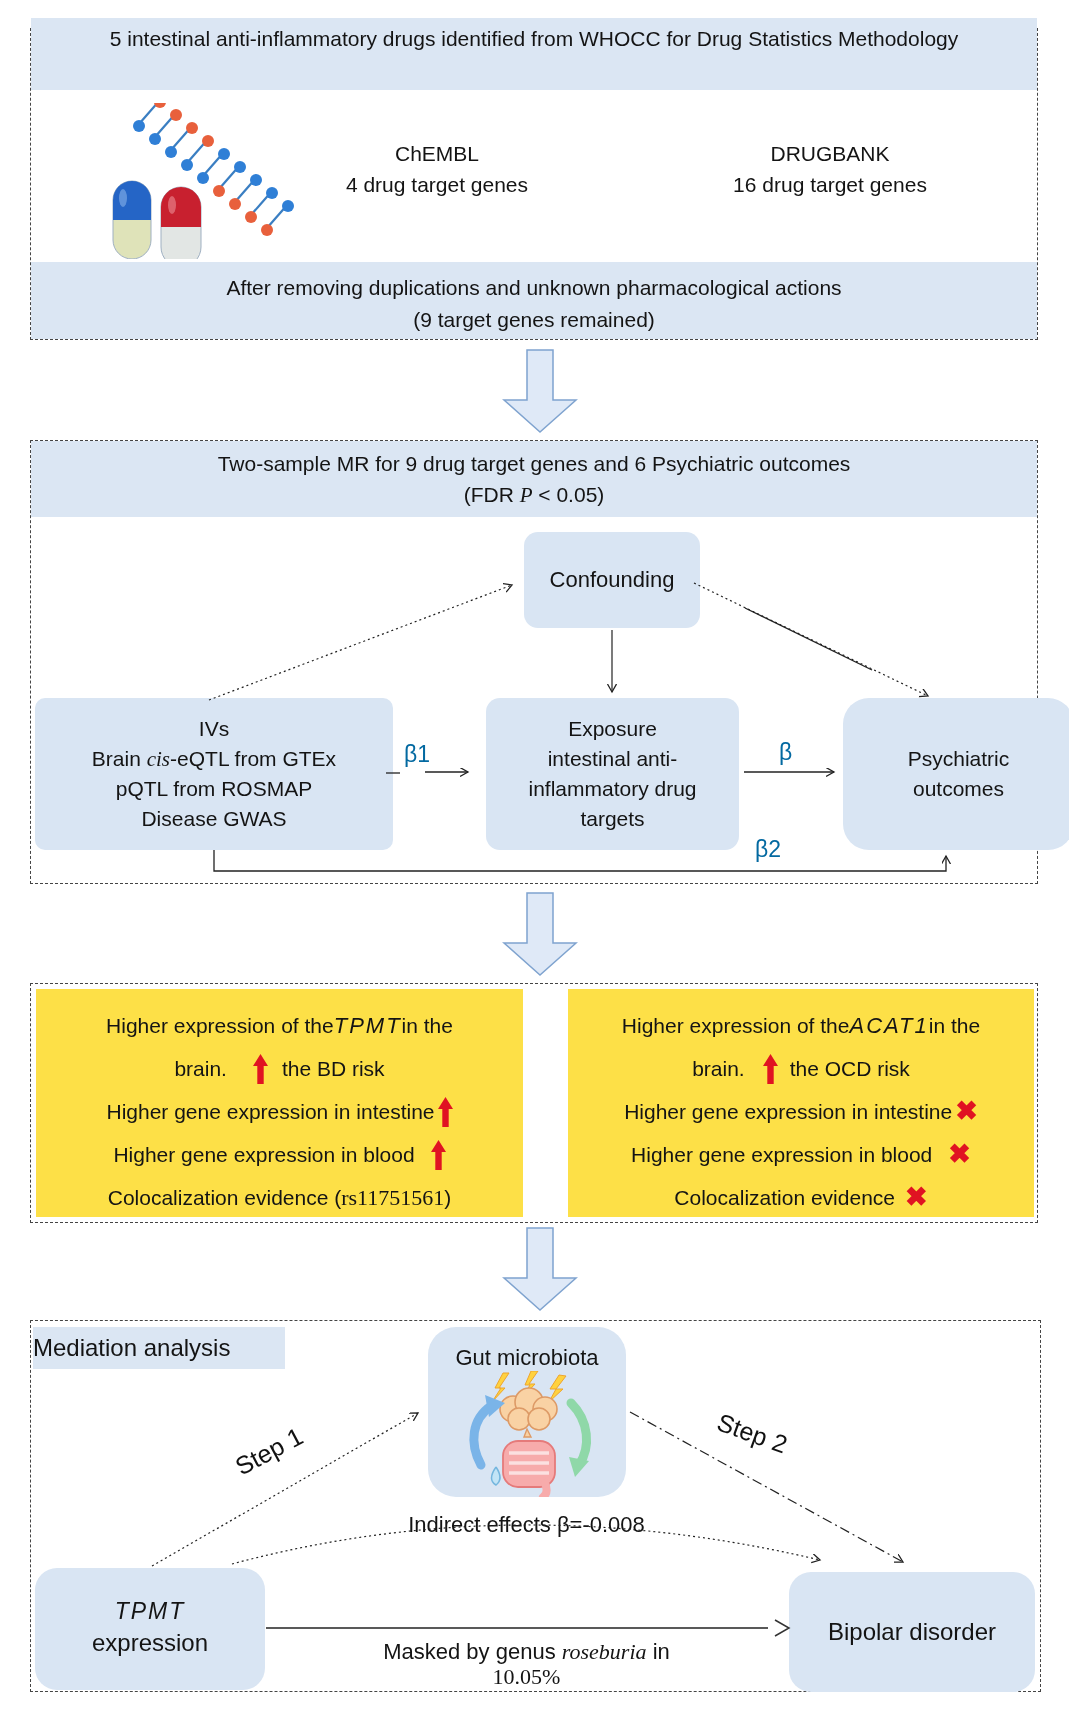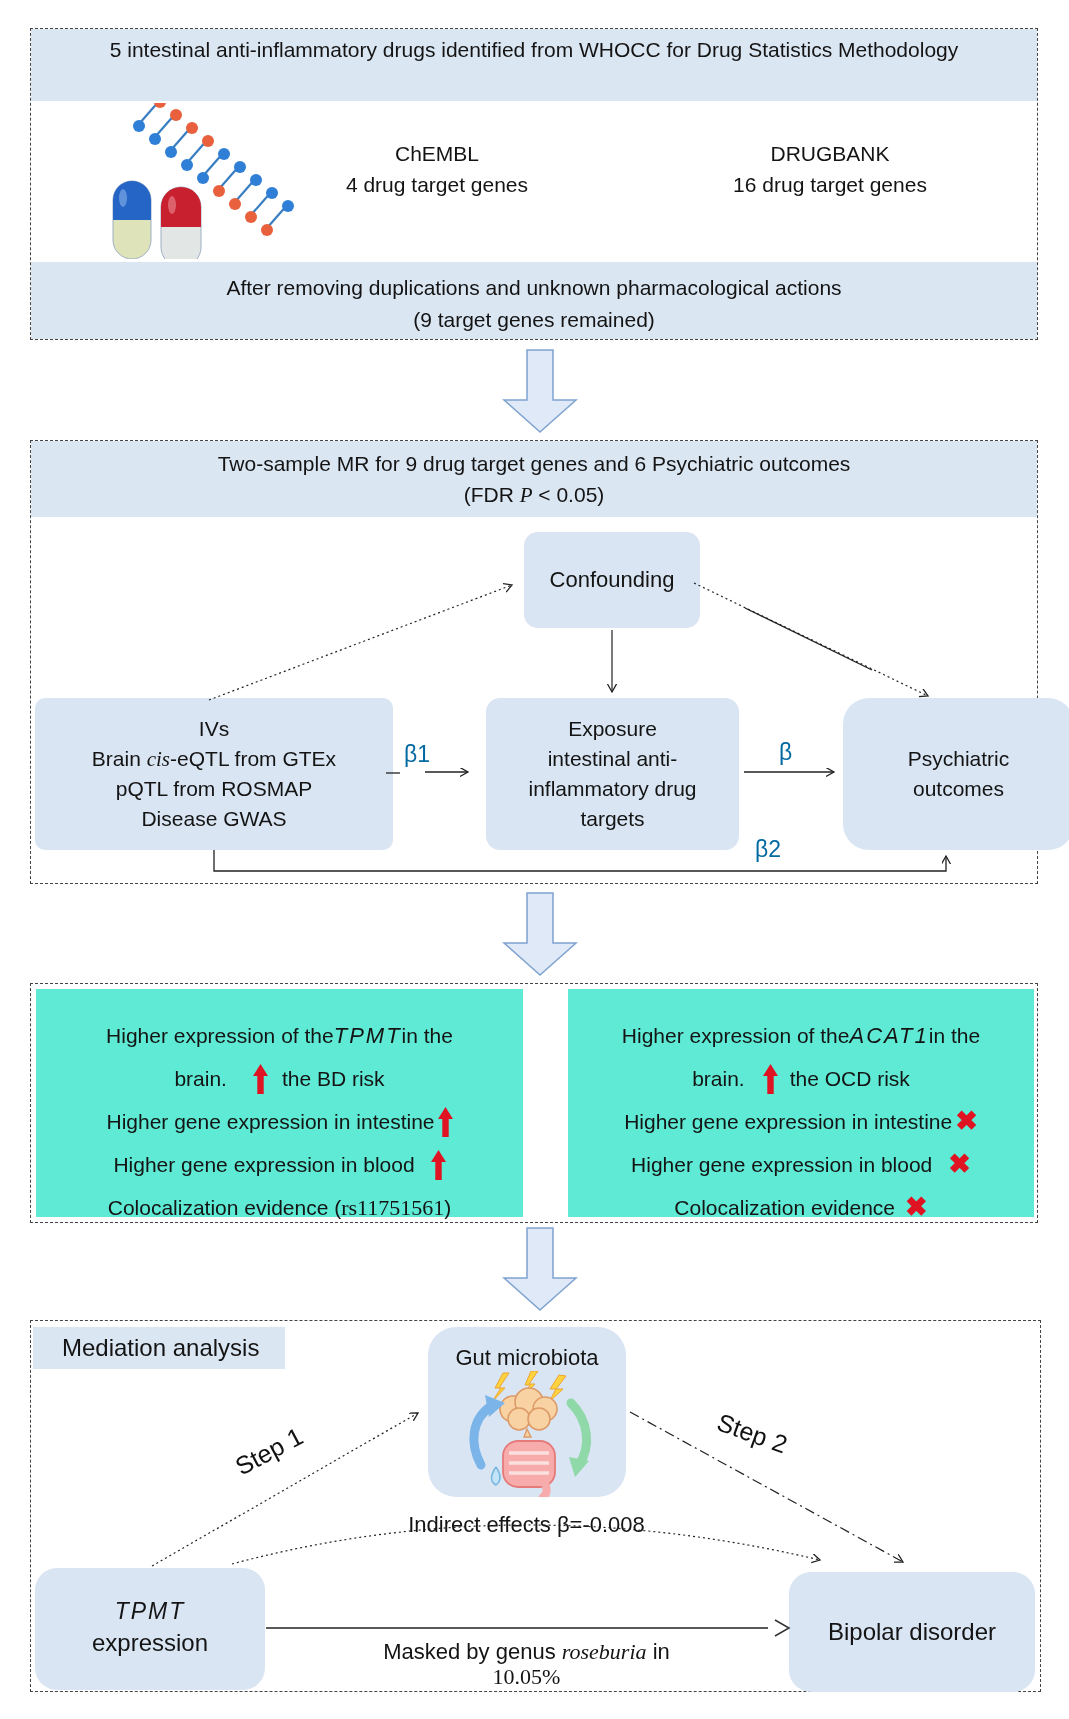--- a/index.html
+++ b/index.html
@@ -10,36 +10,36 @@
   .rbox{position:absolute;background:#d9e5f3;display:flex;flex-direction:column;
     align-items:center;justify-content:center;text-align:center;box-sizing:border-box;}
   .t21{font-size:21px;line-height:31px;}
   .t22{font-size:22px;}
   .lh30{line-height:30px;}
   .ctr{position:absolute;text-align:center;}
   .gene{font-family:Liberation Sans, sans-serif;font-style:italic;font-size:22px;letter-spacing:2px;}
   .serif{font-family:"Liberation Serif",serif;}
   .serifi{font-family:"Liberation Serif",serif;font-style:italic;}
   .beta-label{position:absolute;font-size:23px;color:#0369a1;}
-  .panel{position:absolute;background:#5eead4;box-sizing:border-box;padding-top:25px;}
+  .panel{position:absolute;background:#fde047;box-sizing:border-box;padding-top:15px;}
   .pline{display:flex;align-items:center;justify-content:center;height:43px;font-size:21px;}
   .upar{flex:none;}
   .upar svg{display:block;}
   .xmark{color:#e01322;font-size:27px;font-weight:bold;line-height:1;}
   .step{position:absolute;font-size:25px;color:#111;white-space:nowrap;}
   .midtxt{position:absolute;left:264px;width:525px;text-align:center;font-size:22px;}
   .overlay{position:absolute;left:0;top:0;pointer-events:none;}
 </style>
 </head>
 <body>
 
 <div class="canvas">
 
   <div class="dash" style="left:30px;top:28px;width:1008px;height:312px;"></div>
-  <div class="band t21" style="left:31px;top:29px;width:1006px;height:72px;padding:5px 70px 0 70px;">
+  <div class="band t21" style="left:31px;top:18px;width:1006px;height:72px;padding:5px 70px 0 70px;">
     <span>5 intestinal anti-inflammatory drugs identified from WHOCC for Drug Statistics Methodology</span>
   </div>
 
   <svg class="overlay" style="left:85px;top:103px;" width="250" height="156" viewBox="0 0 250 156">
     <g stroke="#3a7ec2" stroke-width="2.2">
       <line x1="75" y1="-3" x2="54" y2="21"></line>
         <line x1="91" y1="10" x2="70" y2="34"></line>
       <line x1="107" y1="23" x2="86" y2="47"></line>
         <line x1="123" y1="36" x2="102" y2="60"></line>
       <line x1="139" y1="49" x2="118" y2="73"></line>
@@ -190,21 +190,21 @@
       <span>Higher gene expression in blood</span>
       <span class="xmark" style="margin-left:16px;">✖</span>
     </div>
     <div class="pline">
       <span>Colocalization evidence</span>
       <span class="xmark" style="margin-left:10px;">✖</span>
     </div>
   </div>
 
   <div class="dash" style="left:30px;top:1320px;width:1011px;height:372px;"></div>
-  <div class="band" style="left:33px;top:1327px;width:252px;height:42px;text-align:left;padding-left:29px;font-size:24px;line-height:42px;">
+  <div class="band" style="left:33px;top:1327px;width:252px;height:42px;text-align:left;padding-left:0;font-size:24px;line-height:42px;">
     <span>Mediation analysis</span>
   </div>
 
   <div class="rbox" style="left:428px;top:1327px;width:198px;height:170px;border-radius:28px;justify-content:flex-end;padding-top:8px;">
     <div class="t22">Gut microbiota</div>
 
     <svg width="160" height="126" viewBox="0 0 160 126">
 
       <g fill="#ffd23f" stroke="#eda52f" stroke-width="1">
         <polygon points="56,2 48,17 54,17 45,31 58,17 52,17 62,2"></polygon>

